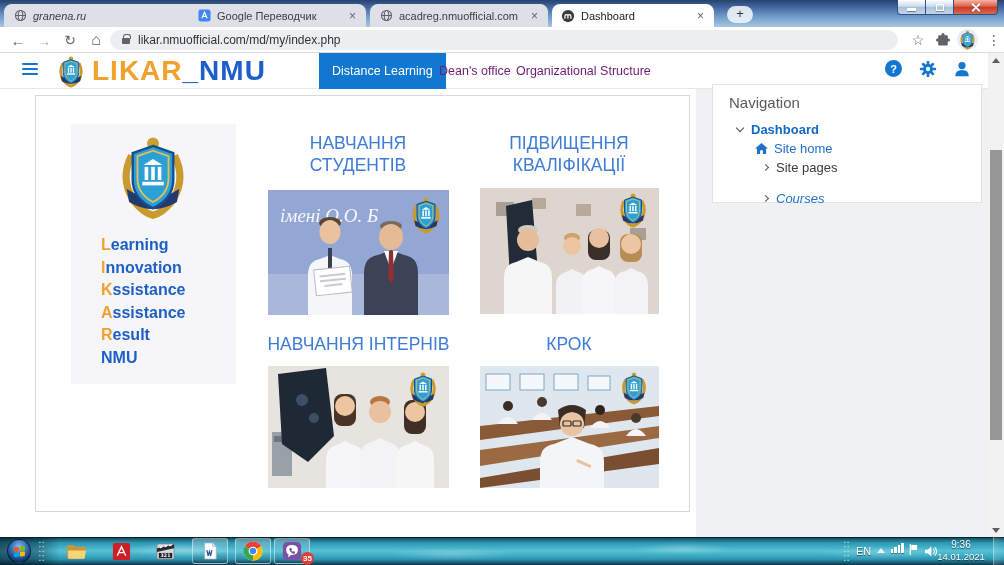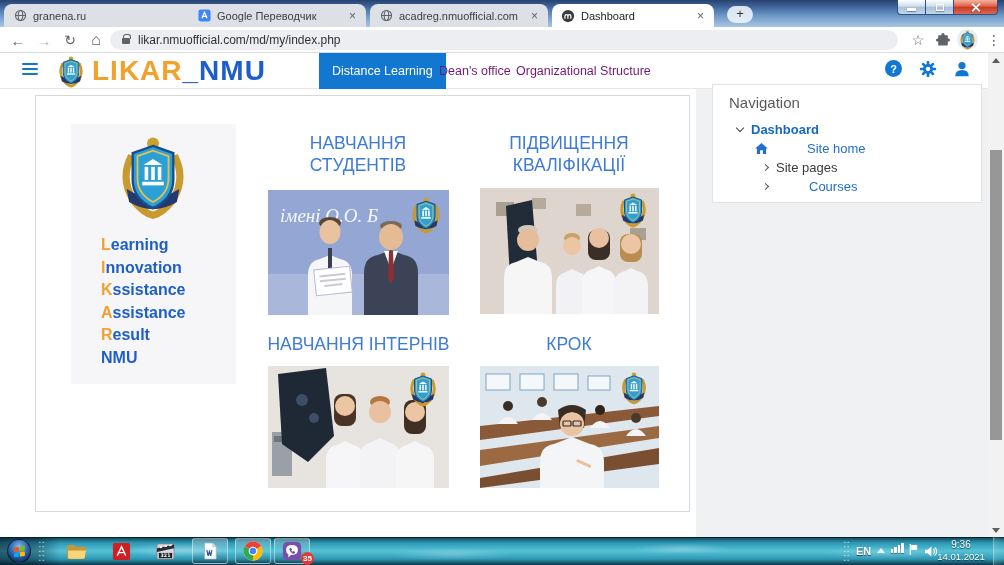--- a/index.html
+++ b/index.html
@@ -66,21 +66,21 @@
   .acrblock{position:absolute;left:35px;top:28px;width:165px;height:260px;background:#f6f6f8;}
   .acrlines{position:absolute;left:30px;top:110px;font-size:16px;font-weight:bold;line-height:22.5px;white-space:nowrap;}
   .acrlines .lead{color:#f0a132;} .acrlines .rest{color:#1d5fc6;}
   .tiletitle{position:absolute;font-size:17.5px;line-height:22px;color:#3e7cd6;text-align:center;}
   .photo{position:absolute;display:block;}
 
   
   .card{position:absolute;background:#fff;border:1px solid #e2e2e2;}
   .cardtitle{position:absolute;left:16px;font-size:15px;color:#5a5a5a;}
   .trow{position:absolute;font-size:13px;white-space:nowrap;display:flex;align-items:center;}
-  .blue{color:#2270cc;gap:33px;} .bold-blue{color:#1468c5;font-weight:bold;} .dark{color:#3a3a3a;}
+  .blue{color:#2270cc;} .bold-blue{color:#1468c5;font-weight:bold;} .dark{color:#3a3a3a;}
   .chev-r{display:inline-block;width:5px;height:5px;border-right:1.4px solid #555;border-top:1.4px solid #555;
     transform:rotate(45deg);margin-right:8px;flex:0 0 auto;}
   .chev-d{display:inline-block;width:6px;height:6px;border-left:1.6px solid #444;border-bottom:1.6px solid #444;
     transform:rotate(-45deg);margin-right:8px;margin-top:-3px;flex:0 0 auto;}
   .srch-in{position:absolute;left:20px;top:86px;width:84px;height:25px;border:1px solid #b5b5b5;background:#fff;
     font-size:12px;padding:0 6px;outline:none;font-family:inherit;}
   .srch-btn{position:absolute;left:104px;top:85px;width:56px;height:27px;background:#e9e9e9;border:1px solid #c9c9c9;
     font-size:12.5px;color:#333;font-family:inherit;}
 
   
@@ -104,21 +104,21 @@
     background:radial-gradient(circle at 50% 32%,#8cc2ee 0%,#3a77bd 38%,#143f74 72%,#0a2348 100%);
     border:1px solid rgba(0,0,0,.55);display:flex;align-items:center;justify-content:center;}
   .grip{position:absolute;width:7px;height:22px;top:540px;
     background-image:radial-gradient(rgba(225,240,246,.8) 28%,transparent 32%);background-size:3.5px 4.5px;}
   .tb-ic{position:absolute;top:540px;width:24px;height:23px;display:flex;align-items:center;justify-content:center;}
   .tb-frame{position:absolute;top:538px;height:26px;border:1px solid rgba(255,255,255,.45);border-radius:3px;
     background:linear-gradient(180deg,rgba(255,255,255,.30),rgba(255,255,255,.08) 50%,rgba(0,0,0,.14));
     display:flex;align-items:center;justify-content:center;}
   .vbadge{position:absolute;right:-5px;bottom:-2px;min-width:13px;height:13px;border-radius:7px;background:#e23b34;
     color:#fff;font-size:8px;font-weight:bold;display:flex;align-items:center;justify-content:center;padding:0 2px;}
-  .tray-txt{position:absolute;color:#fff;font-size:11px;font-weight:bold;text-shadow:0 1px 1px rgba(0,0,0,.6);}
+  .tray-txt{position:absolute;color:#fff;font-size:11px;font-weight:normal;text-shadow:0 1px 1px rgba(0,0,0,.6);}
   .tri-tray{position:absolute;width:0;height:0;border-left:4px solid transparent;border-right:4px solid transparent;
     border-bottom:5px solid #eaf5f9;}
   .sigbars{position:absolute;display:flex;align-items:flex-end;gap:1px;}
   .sigbars i{display:block;width:2.4px;background:#fff;box-shadow:0 1px 1px rgba(0,0,0,.4);}
   .clock{position:absolute;left:934px;top:539px;width:54px;height:25px;color:#fff;font-size:10px;line-height:12px;
     text-align:center;text-shadow:0 1px 1px rgba(0,0,0,.6);}
   .clock .d{font-size:9.5px;}
   .showdesk{position:absolute;left:993px;top:537px;width:11px;height:28px;border-left:1px solid rgba(255,255,255,.4);
     background:linear-gradient(90deg,rgba(255,255,255,.14),rgba(255,255,255,.03));}
 </style>
@@ -138,21 +138,21 @@
       <rect x="28.5" y="27.5" width="3" height="11" fill="#fff"></rect>
       <rect x="34" y="27.5" width="3" height="11" fill="#fff"></rect>
       <rect x="21" y="40" width="18" height="3" fill="#fff"></rect>
     </symbol>
   </defs>
 </svg>
 
 <div class="screen">
 
   <div class="titlebar">
-    <div class="tab" style="left:4px;width:216px;">
+    <div class="tab" style="left:4px;width:216px;font-style:italic;">
       <span class="fav">
         <svg viewBox="0 0 16 16" width="13" height="13">
             <g fill="none" stroke="#5f6368" stroke-width="1.3">
               <circle cx="8" cy="8" r="6.2"></circle>
               <ellipse cx="8" cy="8" rx="2.8" ry="6.2"></ellipse>
               <path d="M2 8 h12"></path>
             </g>
           </svg>
       </span>
       <span class="lbl">granena.ru</span>
@@ -392,21 +392,21 @@
         <svg viewBox="0 0 14 12" width="13" height="11">
             <path d="M7,0 L14,6 H12 V12 H8.5 V8 H5.5 V12 H2 V6 H0 Z" fill="#2270cc"></path>
           </svg>
       </span>
       <span>Site home</span>
     </div>
     <div class="trow dark" style="left:50px;top:75px;justify-content:space-between;">
       <span class="chev-r"></span>
       <span>Site pages</span>
     </div>
-    <div class="trow blue" style="left:50px;top:94px;">
+    <div class="trow blue" style="left:50px;top:106px;font-style:italic;">
       <span class="chev-r"></span>
       <span>Courses</span>
     </div>
   </div>
 
 
   <div class="sbar"></div>
   <div class="sarrow" style="top:53px;">
       <span class="tri-up"></span>
     </div>

